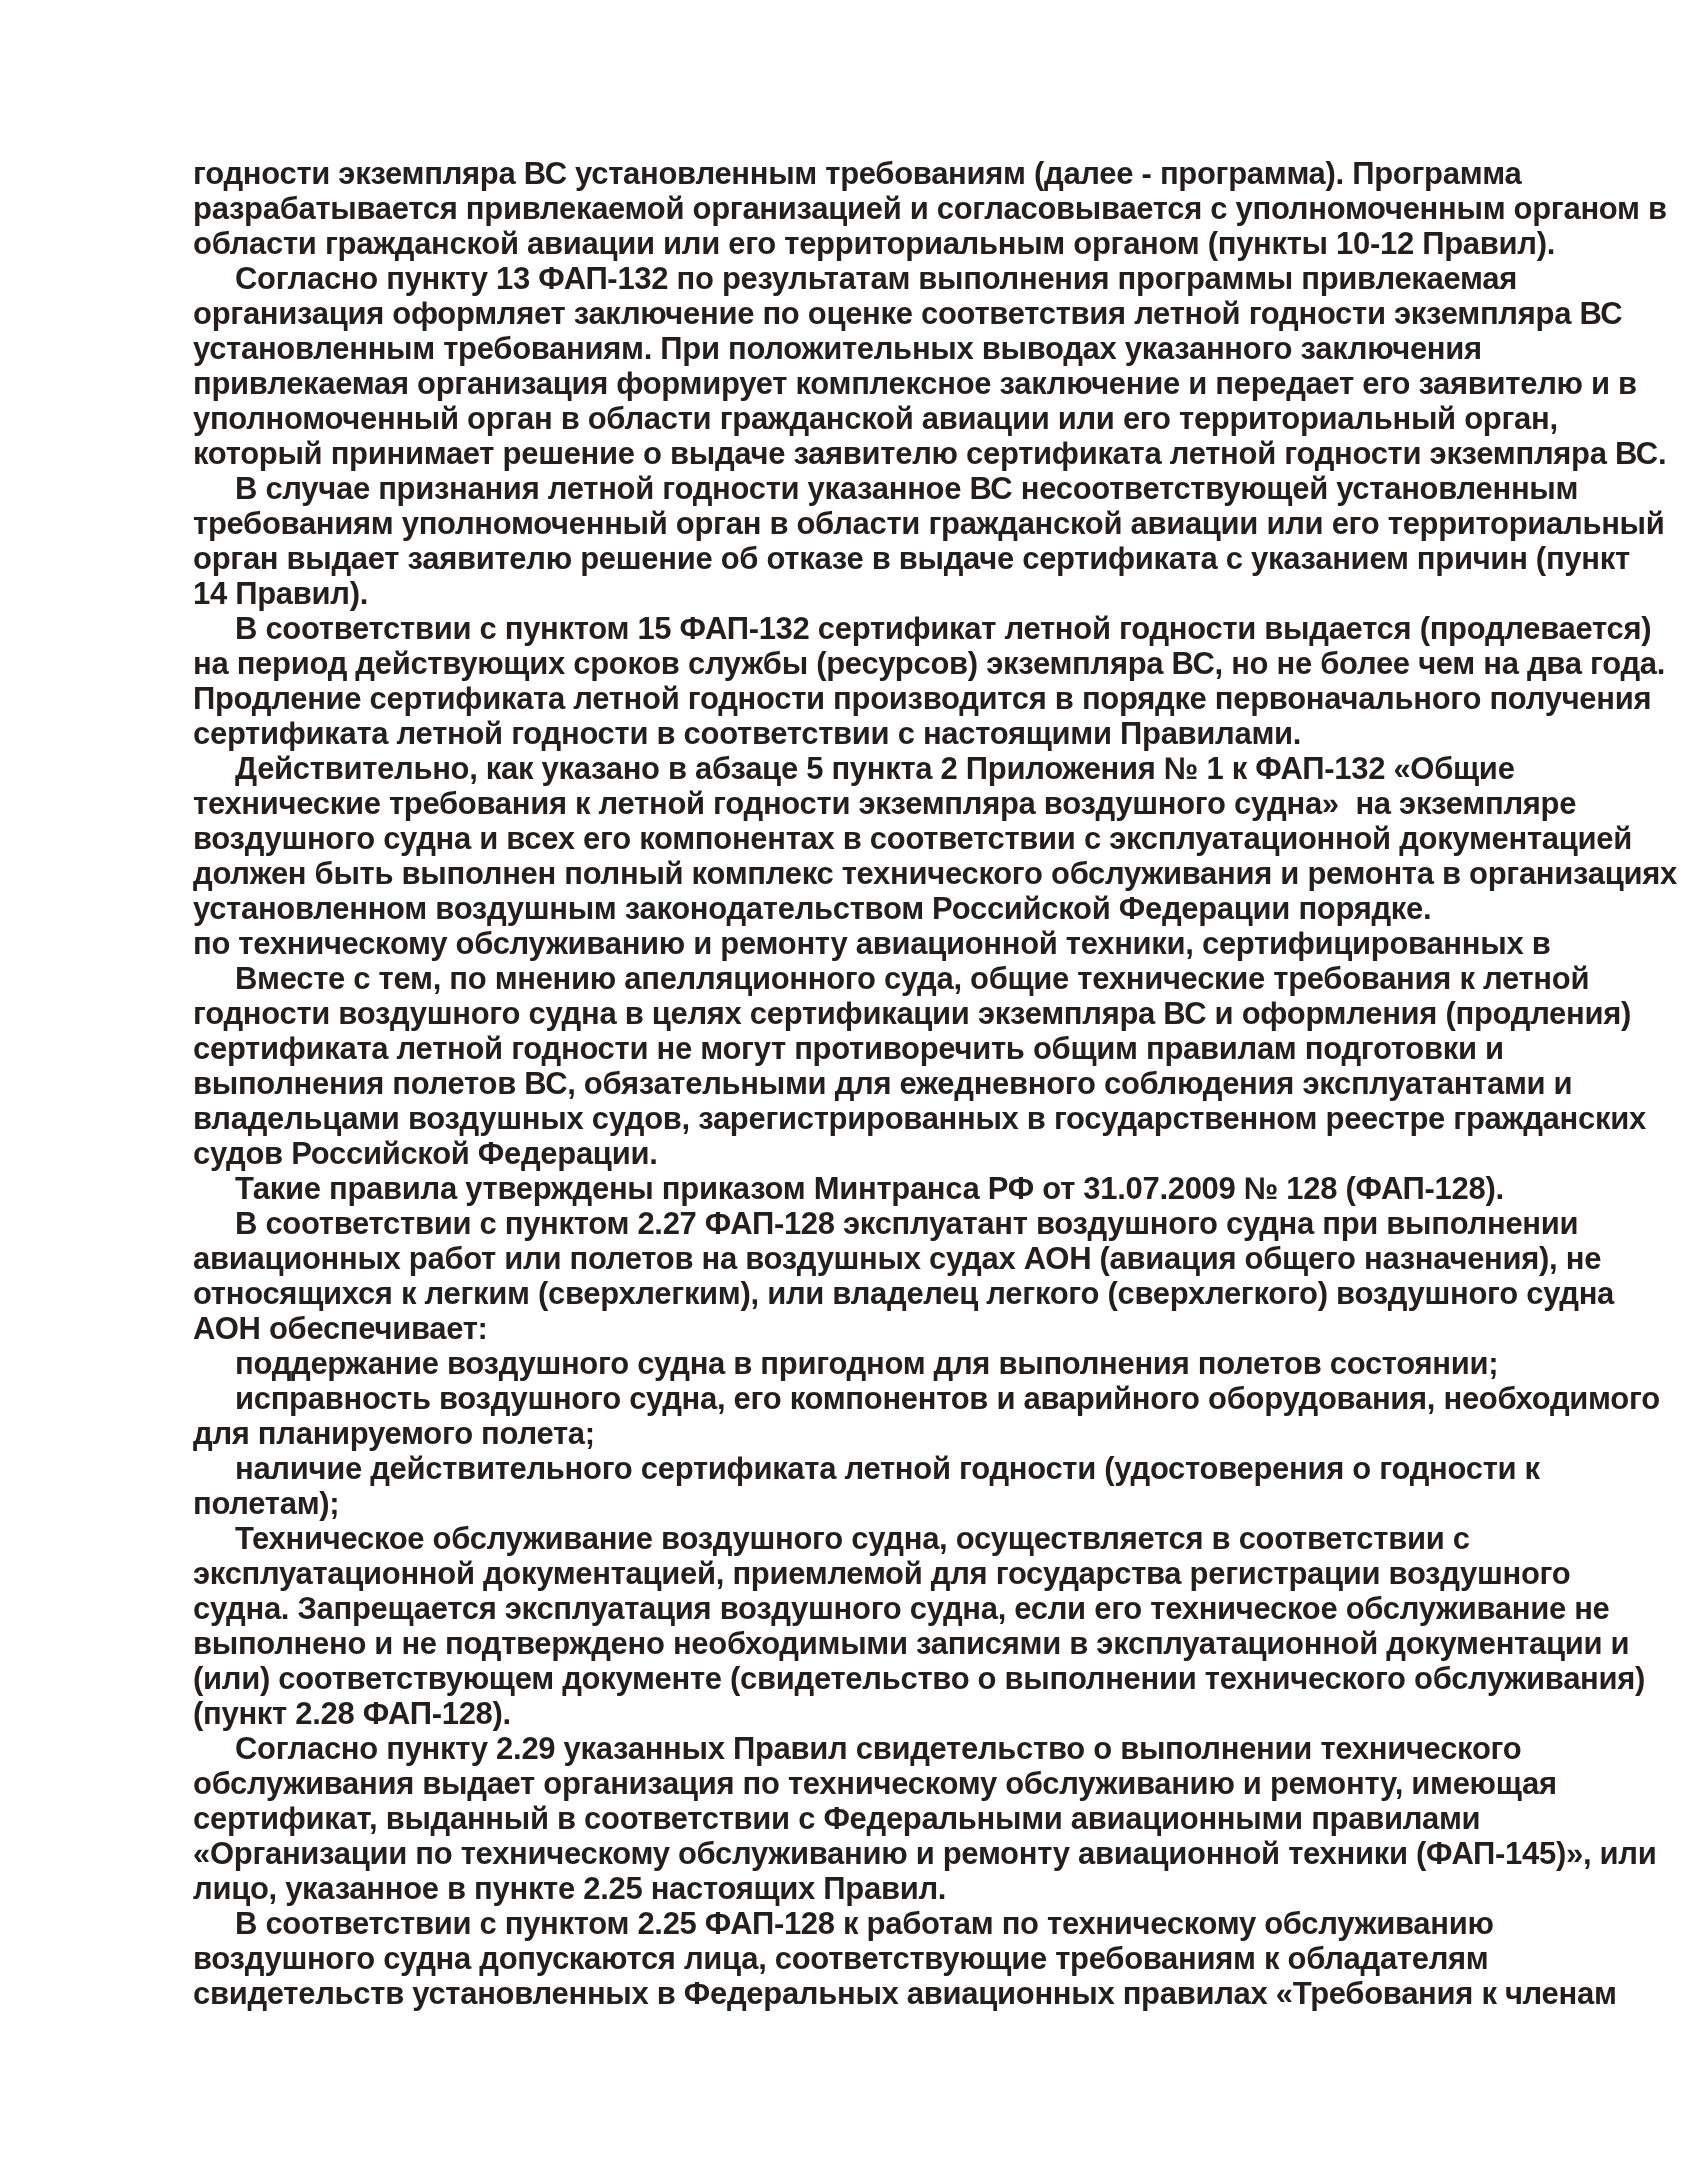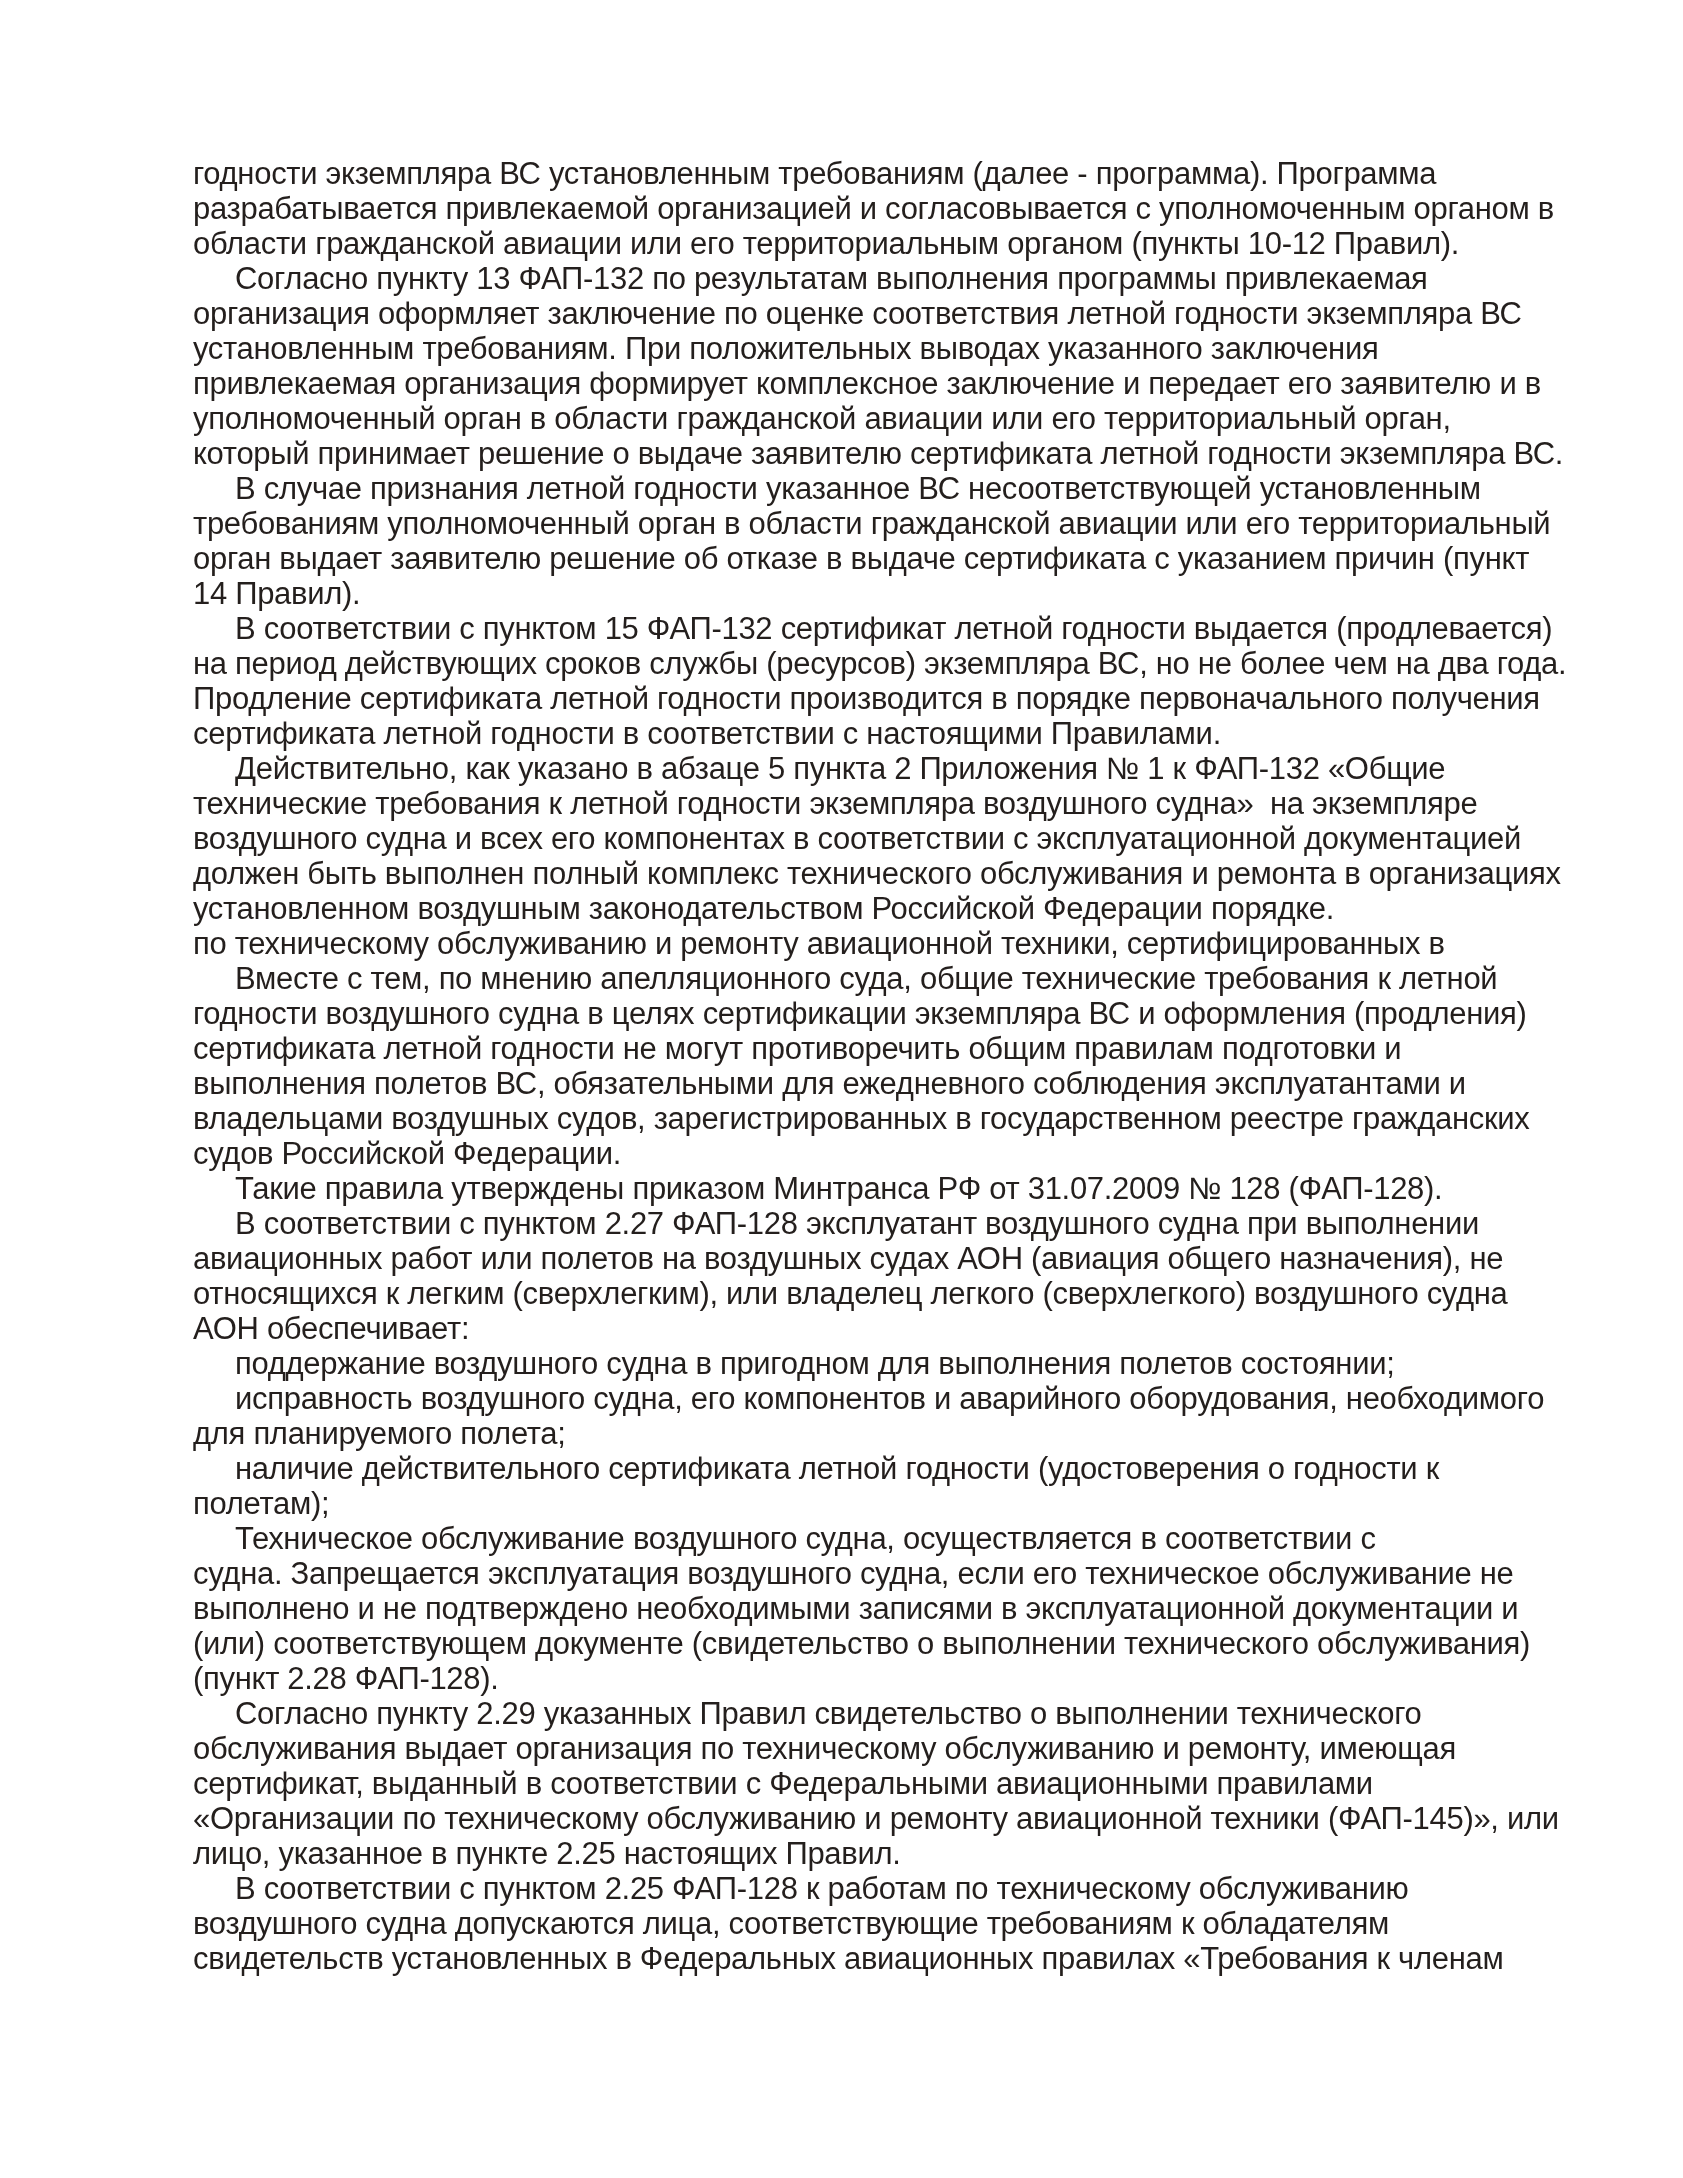--- a/index.html
+++ b/index.html
@@ -24,20 +24,21 @@
     left: 193px;
     top: 156px;
     width: 1368px;
     font-size: 31px;
     line-height: 35px;
     letter-spacing: -0.3px;
   }
   .line {
     white-space: pre;
     height: 35px;
+    font-weight: bold;
   }
   .line.indent {
     padding-left: 42px;
   }
 </style>
 </head>
 <body>
 
 <div class="page">
   <div class="textblock" style="color: rgb(36, 31, 29);">
@@ -74,20 +75,21 @@
       <div class="line indent">В соответствии с пунктом 2.27 ФАП-128 эксплуатант воздушного судна при выполнении</div>
       <div class="line">авиационных работ или полетов на воздушных судах АОН (авиация общего назначения), не</div>
       <div class="line">относящихся к легким (сверхлегким), или владелец легкого (сверхлегкого) воздушного судна</div>
       <div class="line">АОН обеспечивает:</div>
       <div class="line indent">поддержание воздушного судна в пригодном для выполнения полетов состоянии;</div>
       <div class="line indent">исправность воздушного судна, его компонентов и аварийного оборудования, необходимого</div>
       <div class="line">для планируемого полета;</div>
       <div class="line indent">наличие действительного сертификата летной годности (удостоверения о годности к</div>
       <div class="line">полетам);</div>
       <div class="line indent">Техническое обслуживание воздушного судна, осуществляется в соответствии с</div>
+      <div class="line">эксплуатационной документацией, приемлемой для государства регистрации воздушного</div>
       <div class="line">судна. Запрещается эксплуатация воздушного судна, если его техническое обслуживание не</div>
       <div class="line">выполнено и не подтверждено необходимыми записями в эксплуатационной документации и</div>
       <div class="line">(или) соответствующем документе (свидетельство о выполнении технического обслуживания)</div>
       <div class="line">(пункт 2.28 ФАП-128).</div>
       <div class="line indent">Согласно пункту 2.29 указанных Правил свидетельство о выполнении технического</div>
       <div class="line">обслуживания выдает организация по техническому обслуживанию и ремонту, имеющая</div>
       <div class="line">сертификат, выданный в соответствии с Федеральными авиационными правилами</div>
       <div class="line">«Организации по техническому обслуживанию и ремонту авиационной техники (ФАП-145)», или</div>
       <div class="line">лицо, указанное в пункте 2.25 настоящих Правил.</div>
       <div class="line indent">В соответствии с пунктом 2.25 ФАП-128 к работам по техническому обслуживанию</div>

